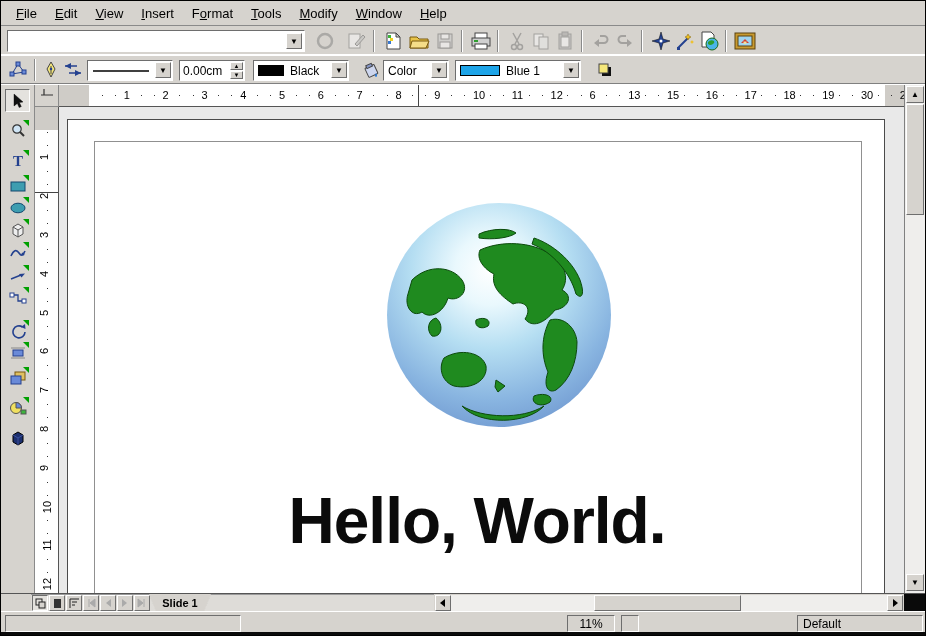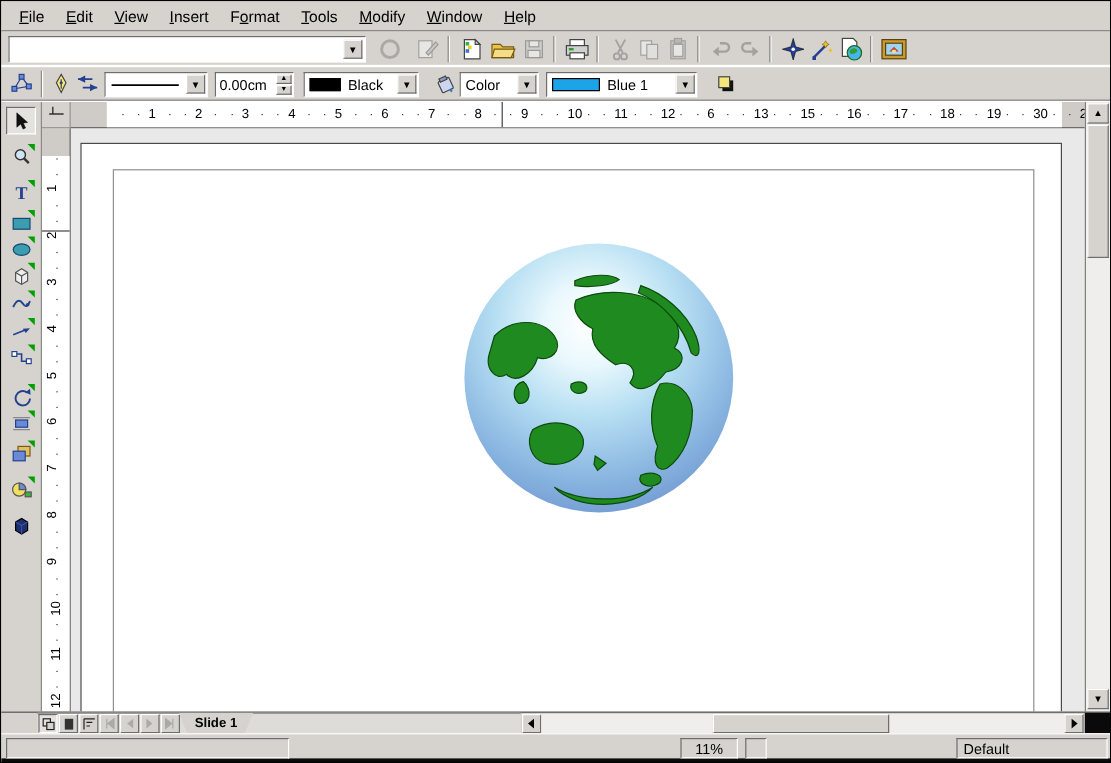--- a/index.html
+++ b/index.html
@@ -526,20 +526,21 @@
             <path d="M52 118 C60 124 58 138 48 136 C42 130 44 120 52 118 Z"></path>
             <path d="M92 120 C100 116 108 120 104 126 C98 130 90 127 92 120 Z"></path>
             <path d="M60 158 C76 148 98 152 102 166 C104 180 88 190 70 186 C58 182 54 168 60 158 Z"></path>
             <path d="M112 180 l9 6 -7 6 -3 -5 z"></path>
             <path d="M166 120 C180 116 192 128 193 142 C193 162 186 180 172 190 C164 194 159 186 164 172 C157 156 157 136 166 120 Z"></path>
             <path d="M150 196 C160 192 170 196 166 202 C158 208 146 204 150 196 Z"></path>
             <path d="M78 206 C98 218 138 220 160 206 C144 224 96 226 78 206 Z"></path>
           </g>
         </svg>
 
+        <div id="slide-title">Hello, World.</div>
       </div>
     </div>
 
     <div id="vscroll">
       <div class="sbtn raised" style="left:1px;top:1px;width:18px;height:17px">▲</div>
       <div id="vthumb" class="raised"></div>
       <div class="sbtn raised" style="left:1px;top:489px;width:18px;height:17px">▼</div>
     </div>
   </div>
 

